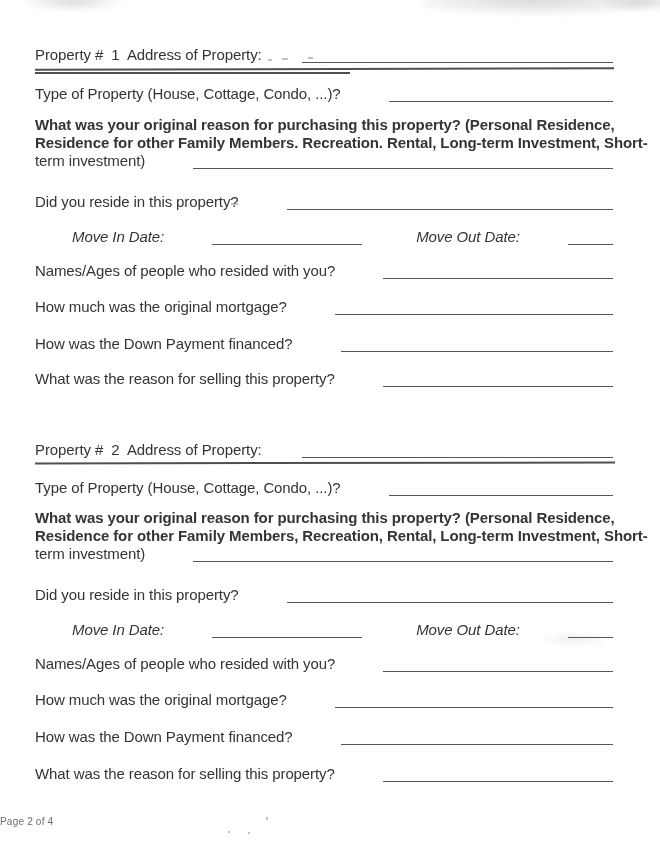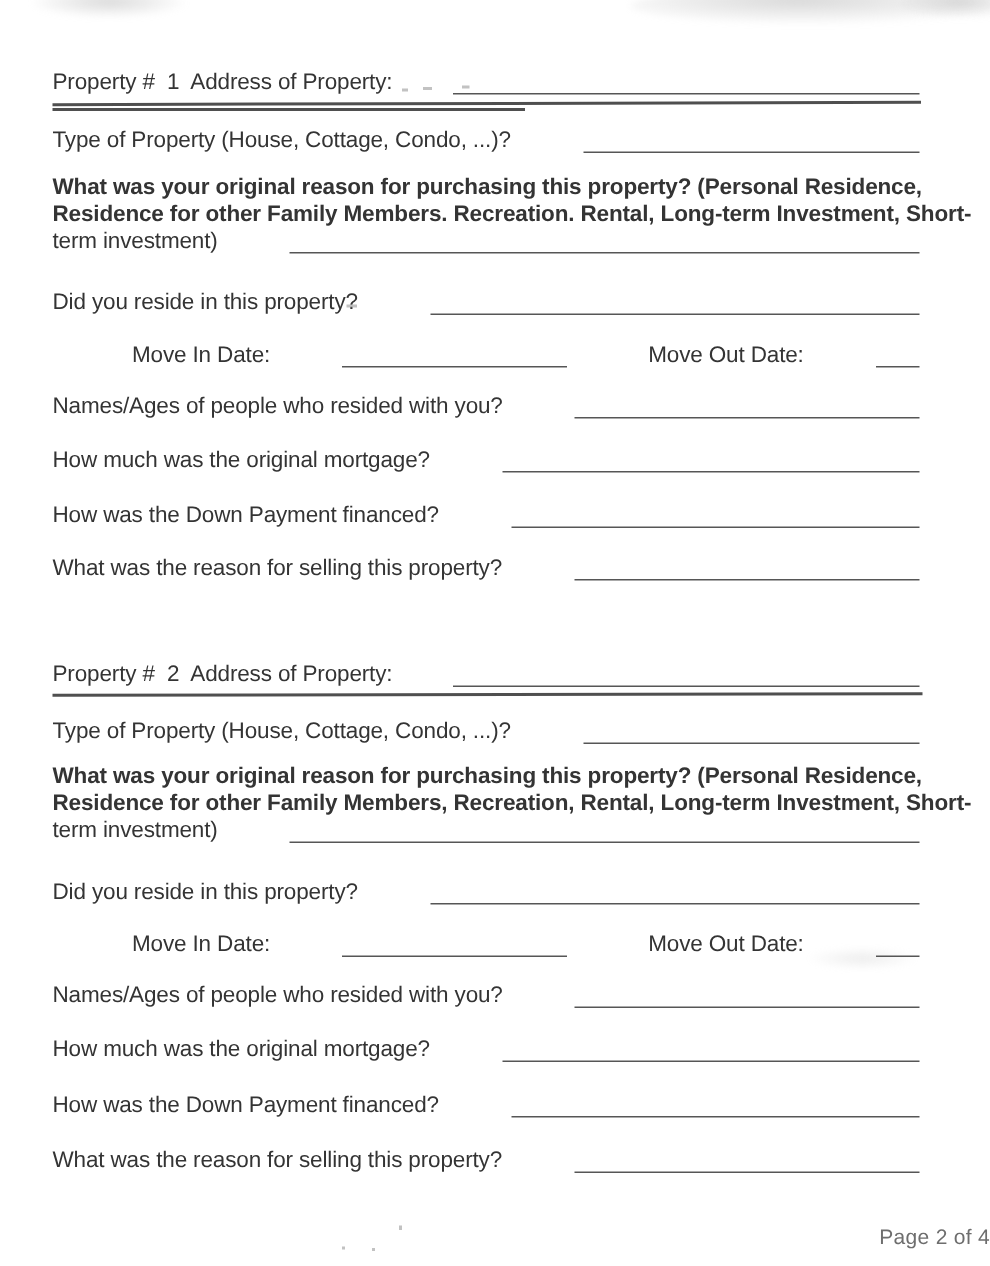--- a/index.html
+++ b/index.html
@@ -18,32 +18,32 @@
   .smudge.s-right2{left:600px;top:-6px;width:80px;height:18px;
     background:radial-gradient(ellipse at 50% 40%, rgba(185,185,185,.5), rgba(255,255,255,0) 75%);}
   .smudge.s-mid{left:540px;top:632px;width:70px;height:14px;
     background:radial-gradient(ellipse at 50% 50%, rgba(205,205,205,.35), rgba(255,255,255,0) 75%);}
 
   .row{position:absolute;left:35px;right:47px;display:flex;align-items:center;height:19px;gap:38px;}
   .row .label{white-space:pre;}
   .fill{flex:1 1 auto;border-bottom:1.6px solid #565656;height:15px;margin-left:6px;}
   .fill.tight{margin-left:2px;}
   .fill.fixed{flex:0 0 150px;margin-right:16px;}
-  .indent{left:88px;}
+  .indent{left:72px;font-style:italic;}
   .para-line{position:absolute;left:35px;white-space:pre;font-weight:bold;}
 
   .rule{position:absolute;background:#4f4f4f;height:1.6px;pointer-events:none;}
   .rule.r1a{left:35px;right:46px;top:68px;transform:rotate(-0.15deg);}
   .rule.r1b{left:35px;width:315px;top:71.5px;height:2px;}
   .rule.r2a{left:35px;right:45px;top:461.5px;height:2.2px;transform:rotate(-0.1deg);}
 
   .artifact{position:absolute;background:#8f8f8f;opacity:.55;pointer-events:none;}
 
-  .footer{position:absolute;top:816px;left:0;right:0;text-align:right;
-    font-size:14px;color:#6e6e6e;letter-spacing:0.2px;}
+  .footer{position:absolute;top:816px;left:0;right:0;text-align:left;
+    font-size:10px;color:#6e6e6e;letter-spacing:0.2px;}
 </style>
 </head>
 <body>
 
 <div class="page">
 
   <div class="smudge s-left"></div>
   <div class="smudge s-right"></div>
   <div class="smudge s-right2"></div>
   <div class="smudge s-mid"></div>

